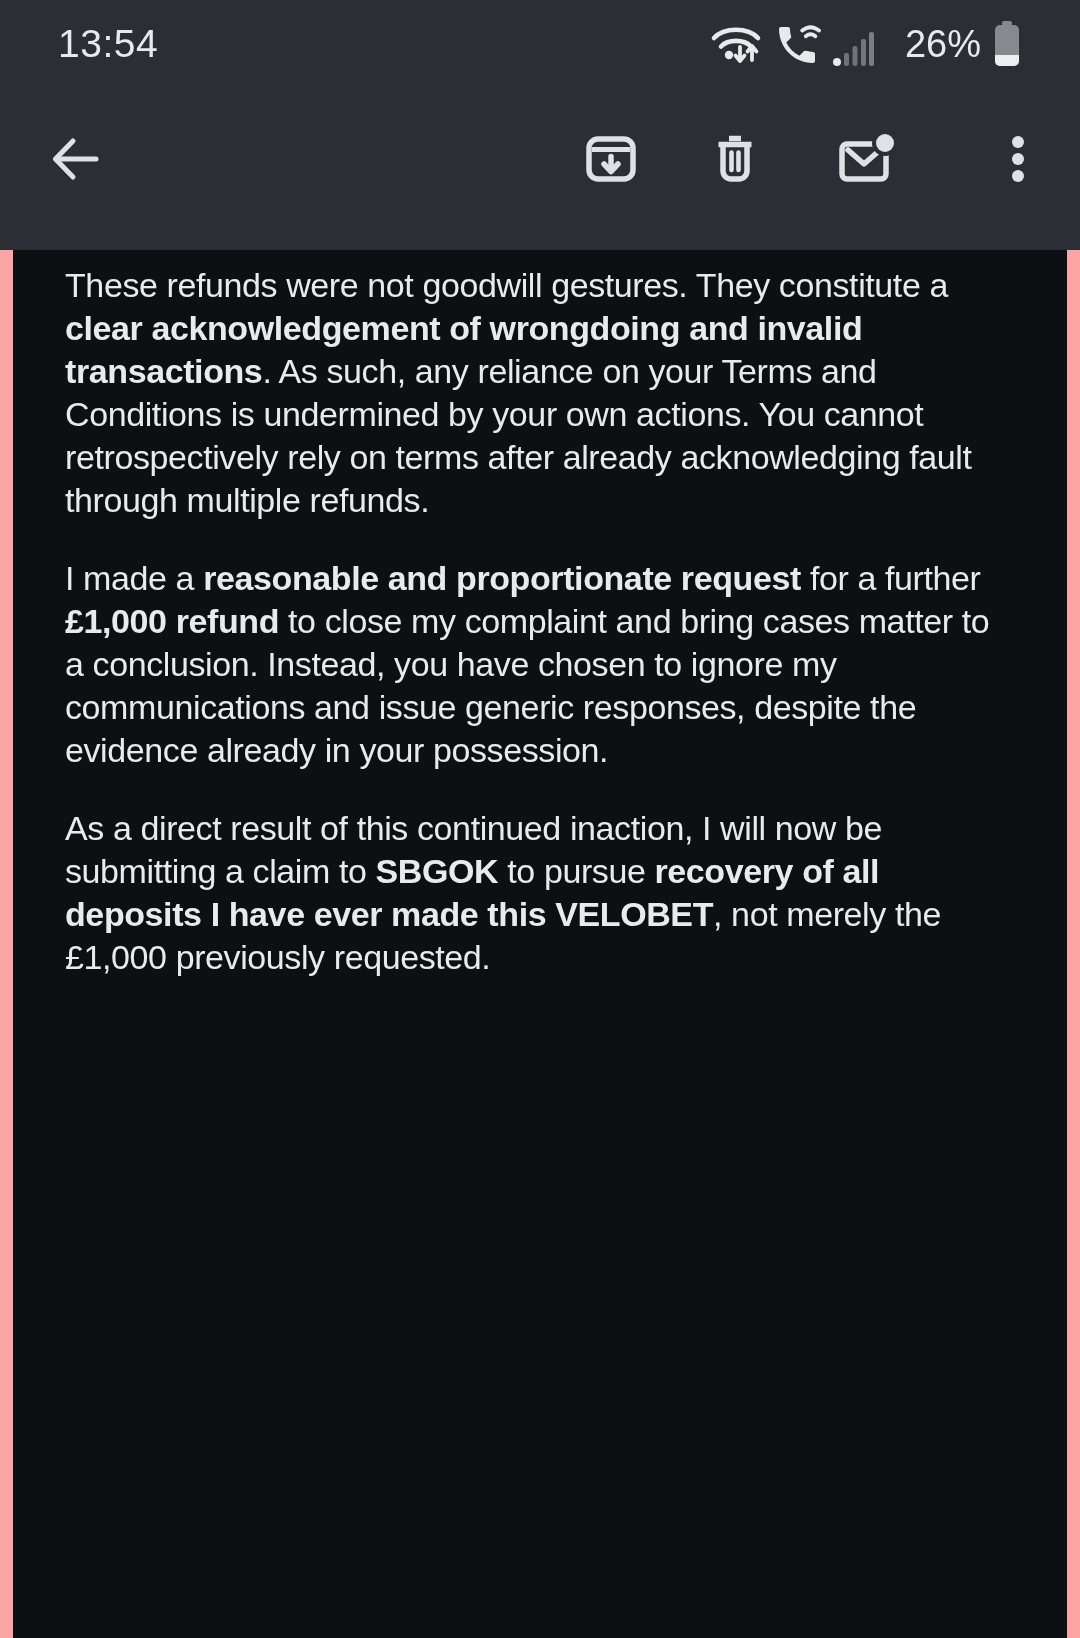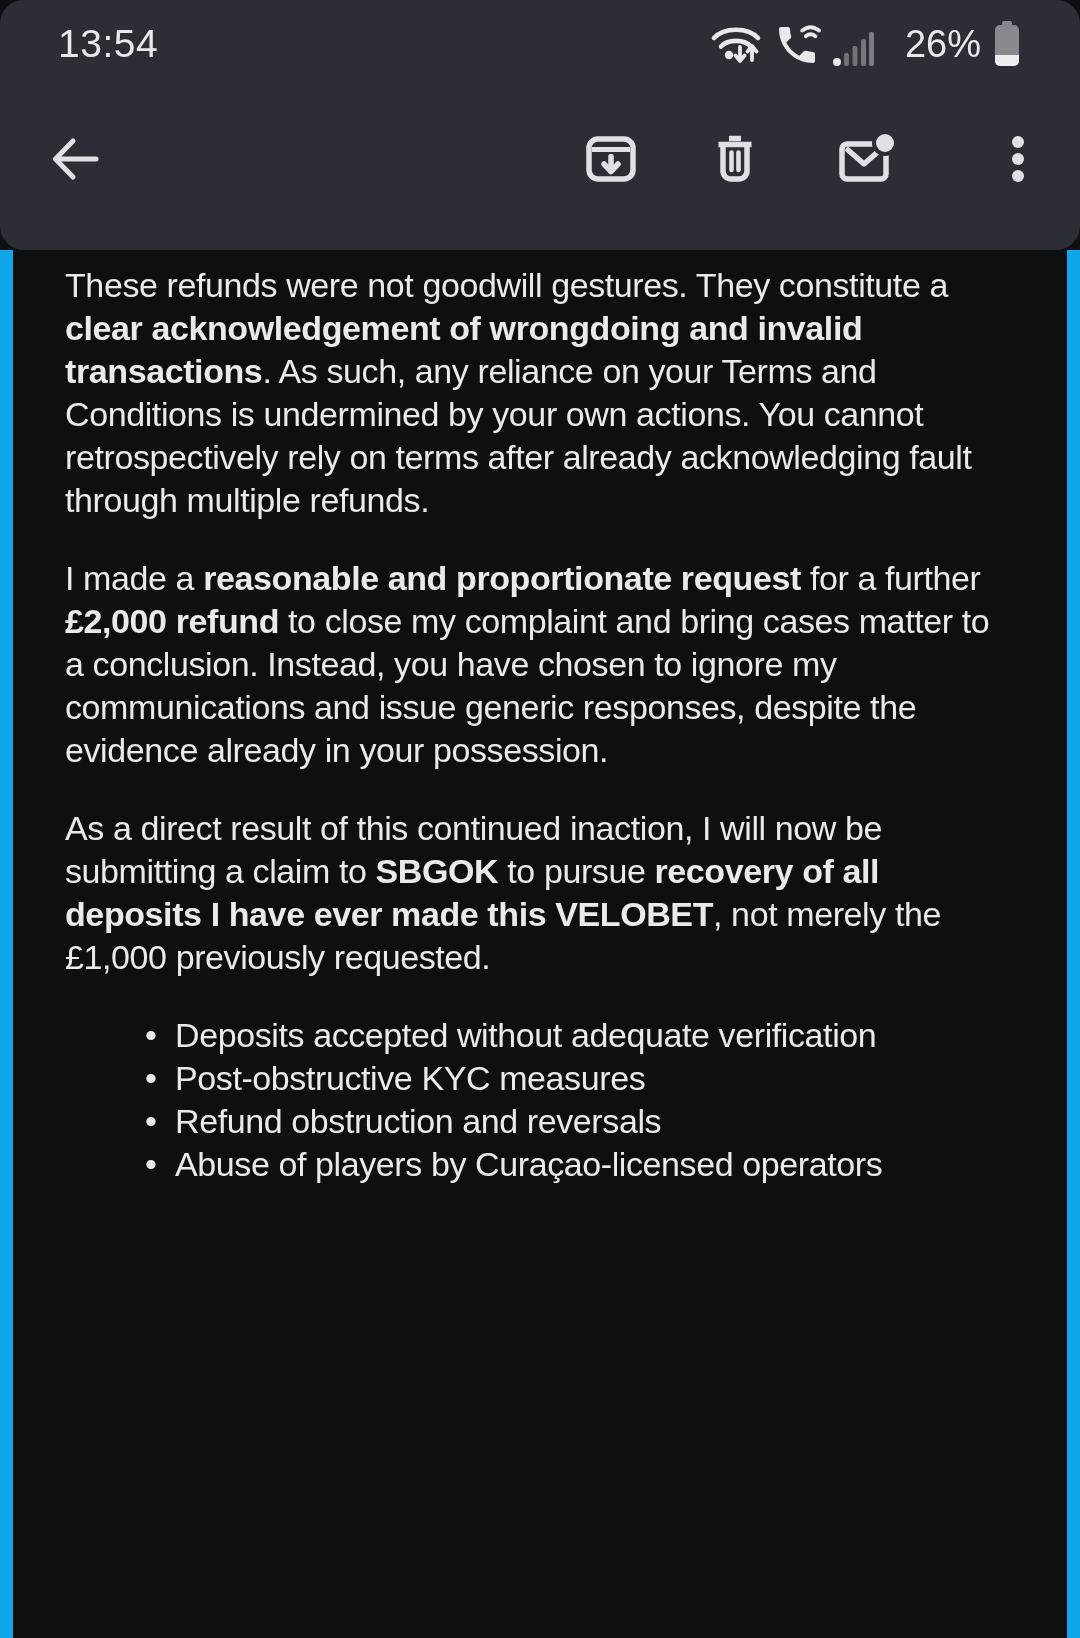--- a/index.html
+++ b/index.html
@@ -7,42 +7,41 @@
     position:relative;
     width:1080px;height:1638px;
     overflow:hidden;
     font-family:"Liberation Sans","DejaVu Sans",sans-serif;
     background:#0e0f13;
   }
   
   .topbar{
     position:absolute;top:0;left:0;width:1080px;height:250px;
     background:#2b2e34;
-    border-radius:24px;
   }
   .status-row{
     display:flex;align-items:center;
     height:80px;padding:4px 58px 0 58px;
     color:#e8e9eb;
   }
   .status-time{font-size:39px;letter-spacing:.5px;}
   .status-spacer{flex:1;}
   .status-right{display:flex;align-items:center;gap:11px;}
   .status-right svg{display:block;}
   .battery-text{font-size:38px;margin-left:20px;}
   .action-row{position:relative;height:150px;}
   .icon-btn{
     position:absolute;top:50%;transform:translateY(-50%);
     background:none;border:none;padding:0;margin:0;cursor:pointer;line-height:0;
   }
   .icon-btn svg{display:block;}
   
   .body-region{
     position:absolute;top:250px;left:0;width:1080px;height:1388px;
-    background:#0ea5e9;
+    background:#fca5a5;
     padding:0 13px;box-sizing:border-box;
   }
   .email-content{
     background:#0e0f13;
     width:1054px;height:1388px;
     box-sizing:border-box;
     padding:14px 58px 0 52px;
     color:#e9eaec;
     font-size:34px;line-height:43px;letter-spacing:-0.4px;
     overflow:hidden;
@@ -168,25 +167,19 @@
           </svg>
         </span>
       </button>
     </div>
   </div>
 
   <div class="body-region">
     <div class="email-content">
       <div>
           <p><span>These refunds were not goodwill gestures. They constitute a </span><b>clear acknowledgement of wrongdoing and invalid transactions</b><span>. As such, any reliance on your Terms and Conditions is undermined by your own actions. You cannot retrospectively rely on terms after already acknowledging fault through multiple refunds.</span></p>
-          <p><span>I made a </span><b>reasonable and proportionate request</b><span> for a further </span><b>£2,000 refund</b><span> to close my complaint and bring cases matter to a conclusion. Instead, you have chosen to ignore my communications and issue generic responses, despite the evidence already in your possession.</span></p>
+          <p><span>I made a </span><b>reasonable and proportionate request</b><span> for a further </span><b>£1,000 refund</b><span> to close my complaint and bring cases matter to a conclusion. Instead, you have chosen to ignore my communications and issue generic responses, despite the evidence already in your possession.</span></p>
           <p><span>As a direct result of this continued inaction, I will now be submitting a claim to </span><b>SBGOK</b><span> to pursue </span><b>recovery of all deposits I have ever made this VELOBET</b><span>, not merely the £1,000 previously requested.</span></p>
-          <ul>
-            <li>Deposits accepted without adequate verification</li>
-            <li>Post-obstructive KYC measures</li>
-            <li>Refund obstruction and reversals</li>
-            <li>Abuse of players by Curaçao-licensed operators</li>
-          </ul>
         </div>
     </div>
   </div>
 
 </div>
 
 </body></html>

